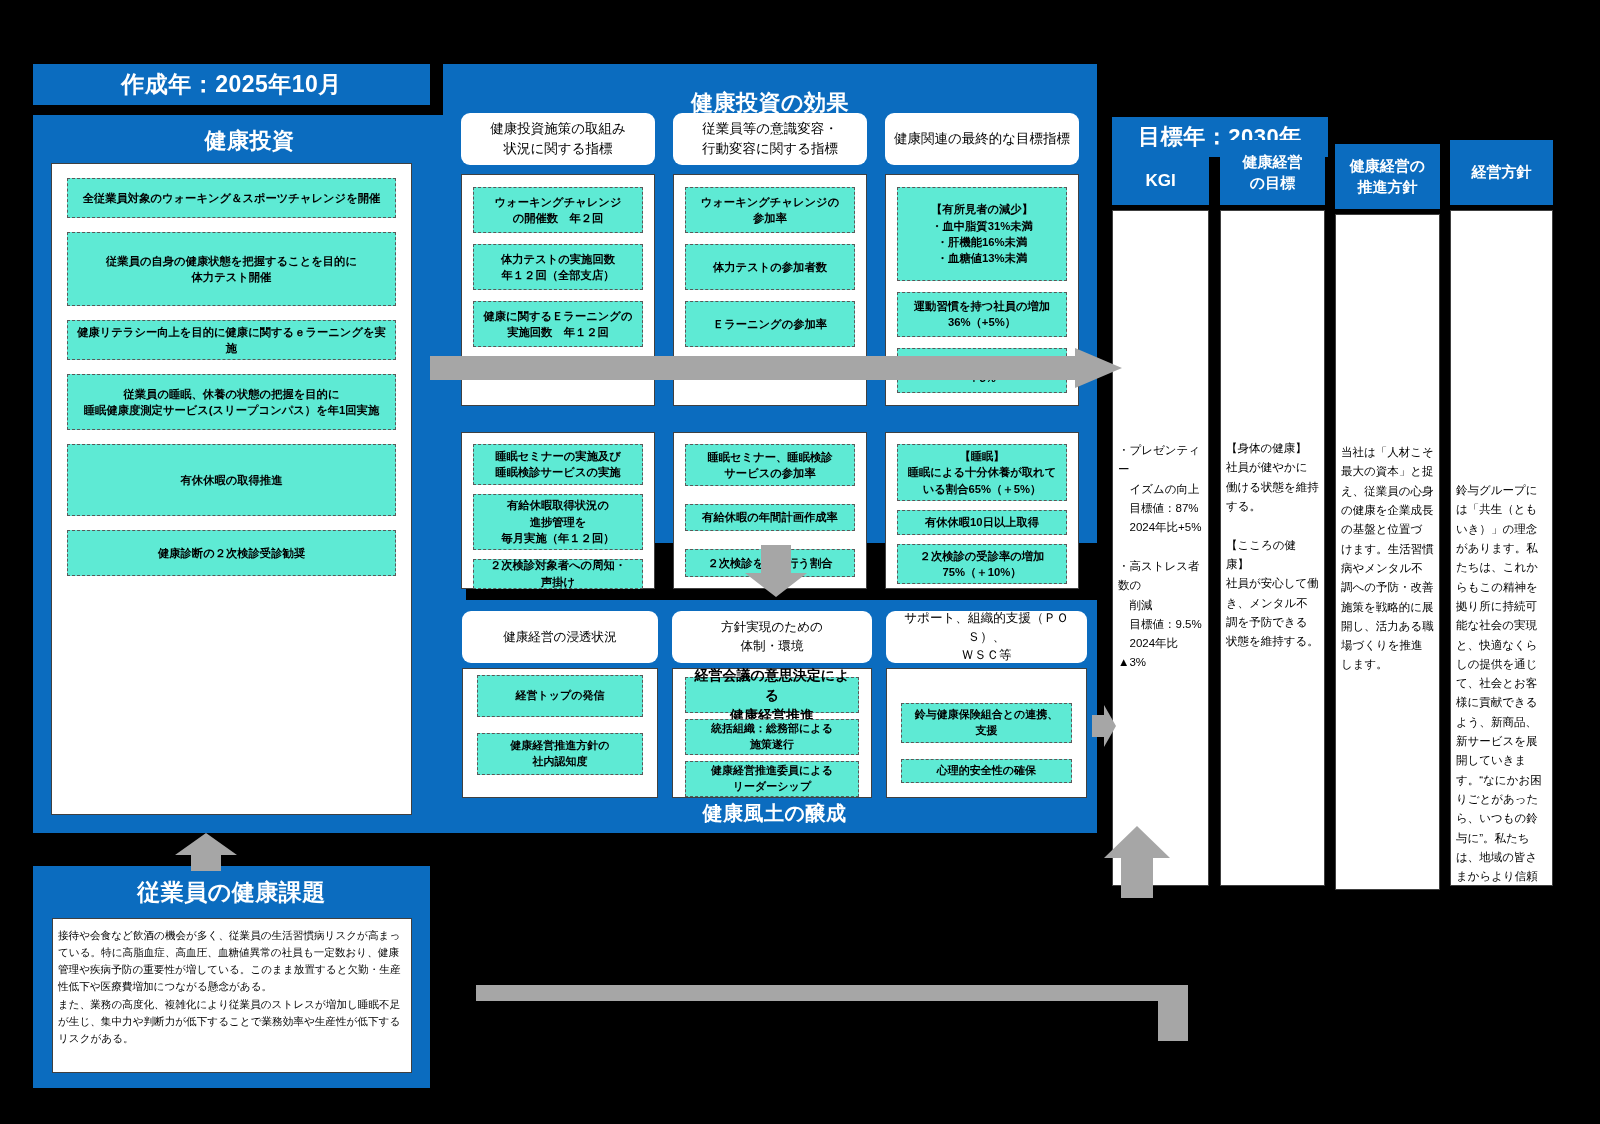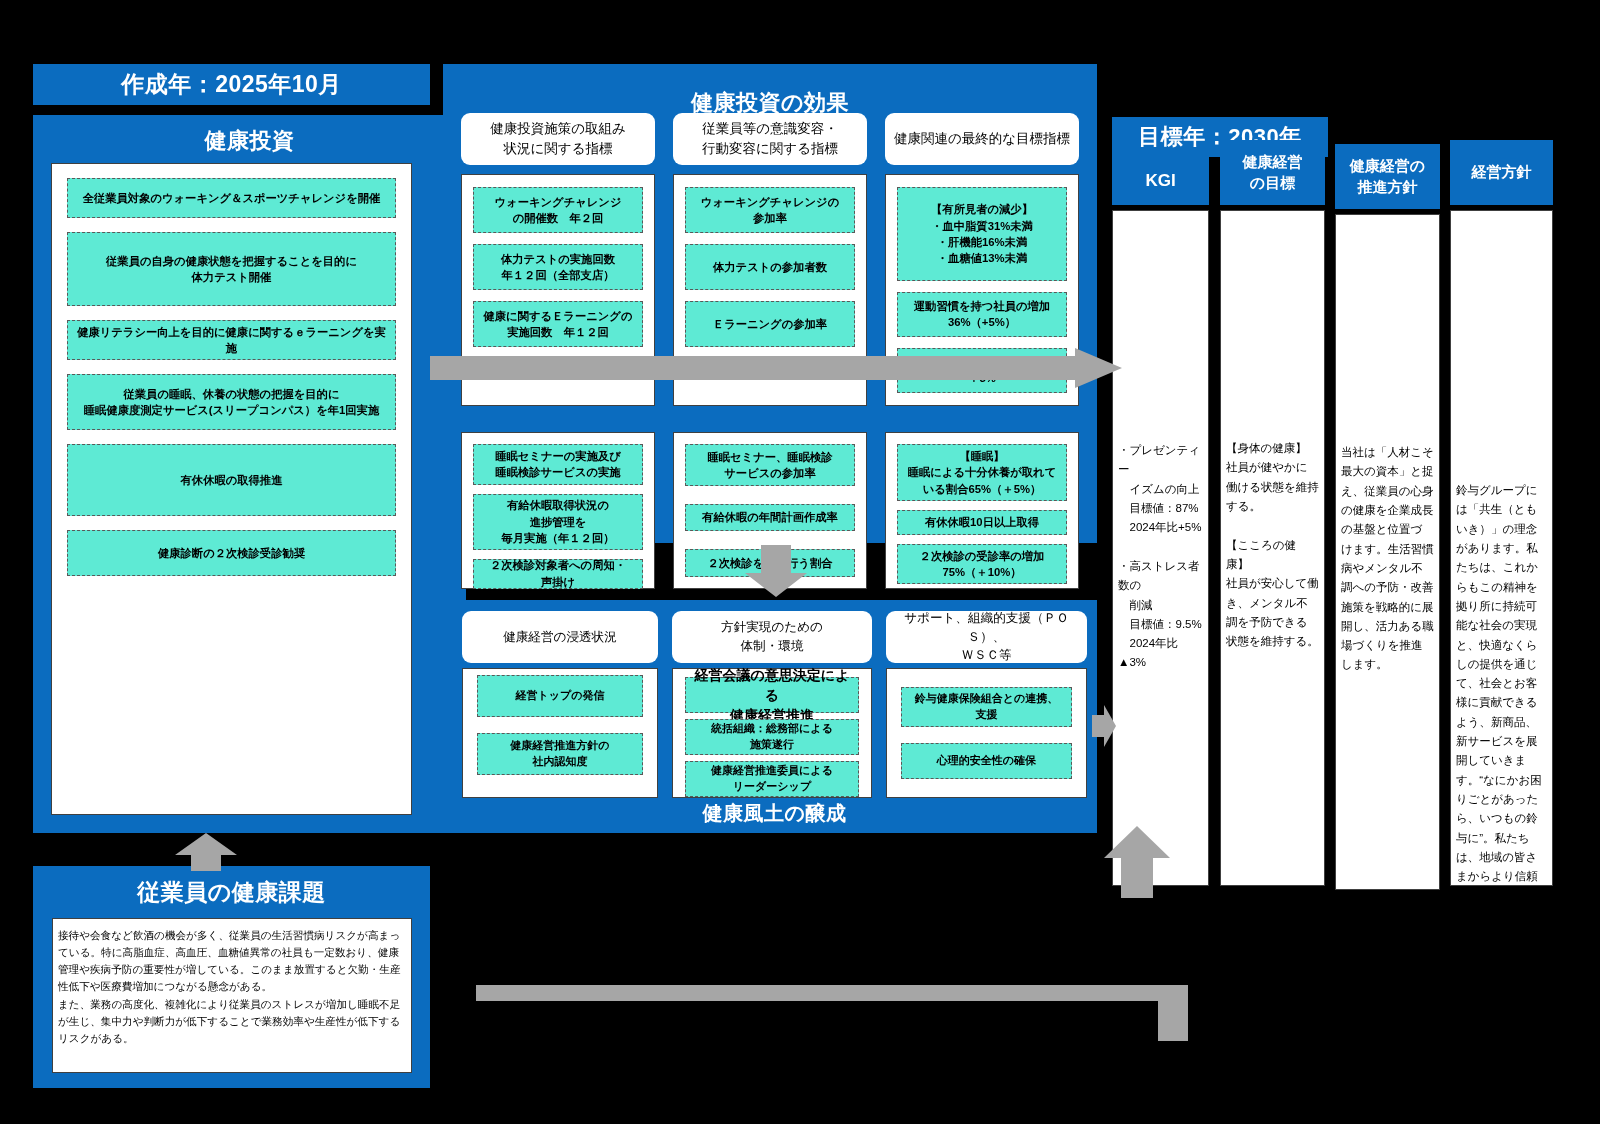--- a/index.html
+++ b/index.html
@@ -155,21 +155,21 @@
 社内認知度</div>
       </div>
       <div class="white-card" style="width: 200px; height: 130px; padding: 8px 12px; display: flex; flex-direction: column; gap: 6px;">
         <div class="dash-box" style="white-space: pre-line; font-size: 14px; height: 36px;">経営会議の意思決定による
 健康経営推進</div>
         <div class="dash-box" style="white-space: pre-line; font-size: 11px; height: 36px;">統括組織：総務部による
 施策遂行</div>
         <div class="dash-box" style="white-space: pre-line; font-size: 11px; height: 36px;">健康経営推進委員による
 リーダーシップ</div>
       </div>
-      <div class="white-card" style="width: 201px; height: 130px; padding: 18px 14px; display: flex; flex-direction: column; gap: 16px;">
+      <div class="white-card" style="width: 201px; height: 130px; padding: 34px 14px; display: flex; flex-direction: column; gap: 16px;">
         <div class="dash-box" style="white-space: pre-line; font-size: 11px; height: 42px;">鈴与健康保険組合との連携、
 支援</div>
         <div class="dash-box" style="white-space: pre-line; font-size: 11px; height: 42px;">心理的安全性の確保</div>
       </div>
     </div>
   <div class="panel-title abs" style="left:0; top:200px; width:645px; font-size:20px;">健康風土の醸成</div>
 </div>
 
 <div class="abs blue" style="left:1112px; top:117px; width:216px; height:40px; display:flex; align-items:center; justify-content:center;">
   <span class="panel-title" style="font-size:22px;">目標年：2030年</span>

